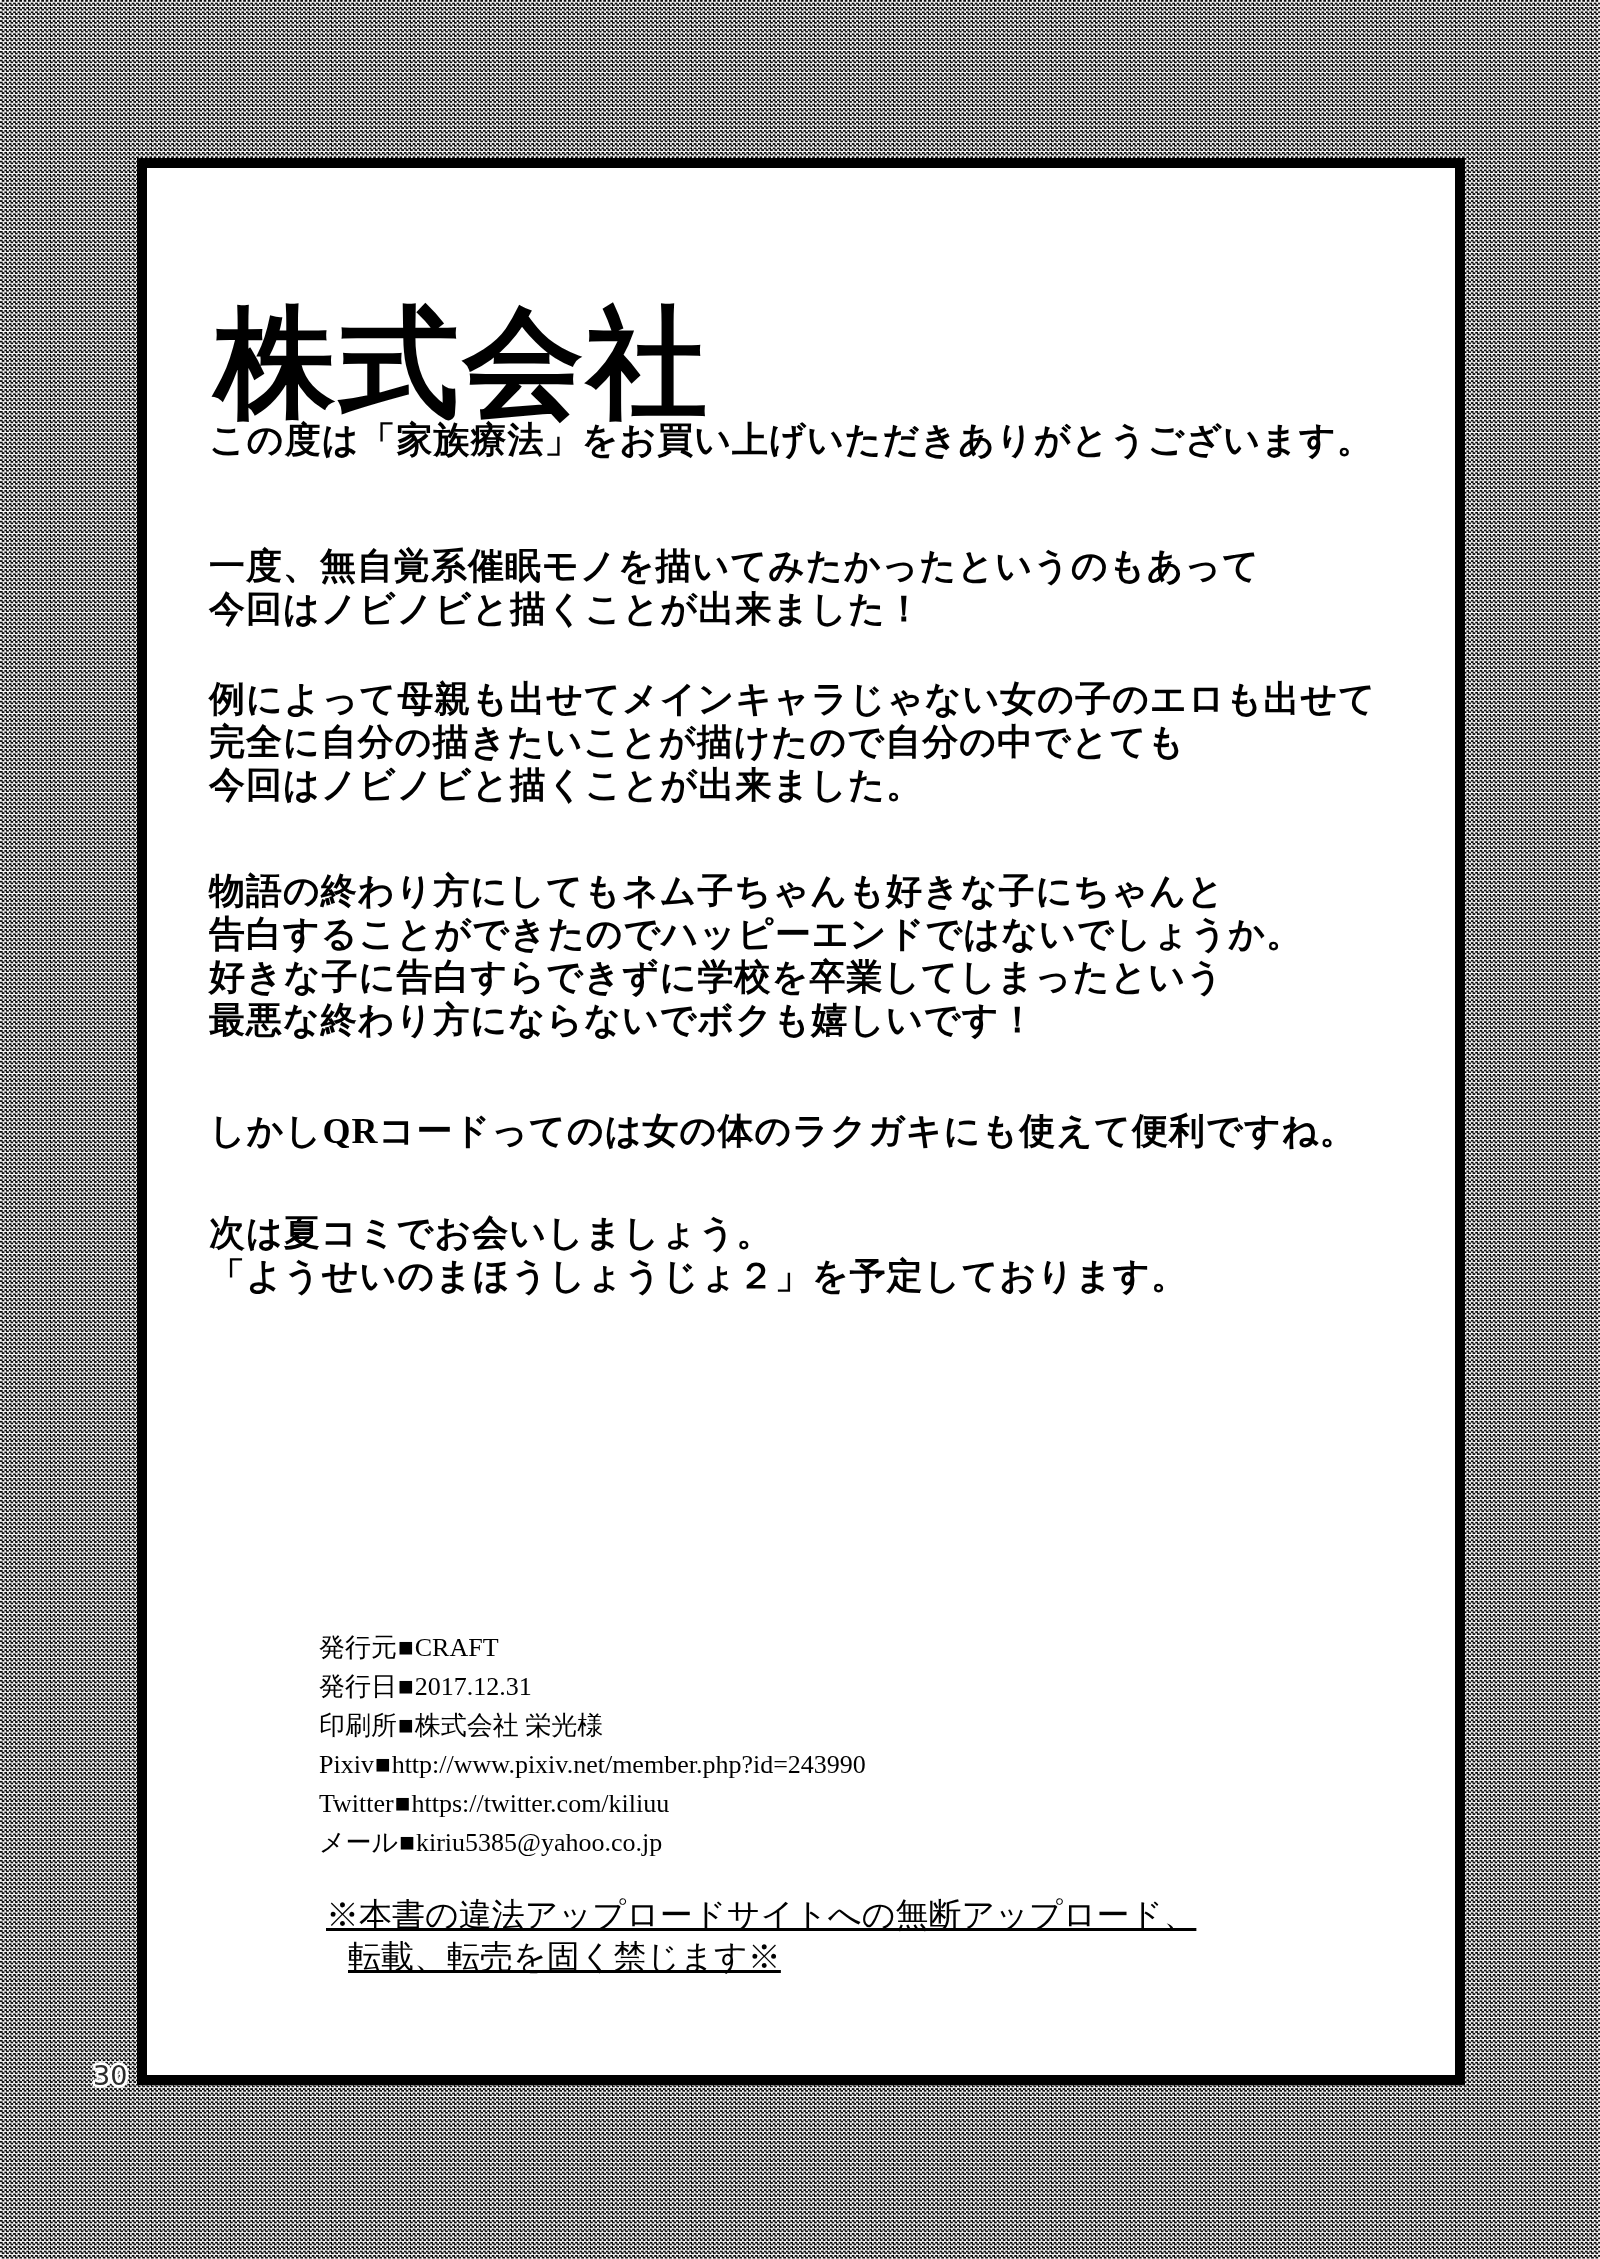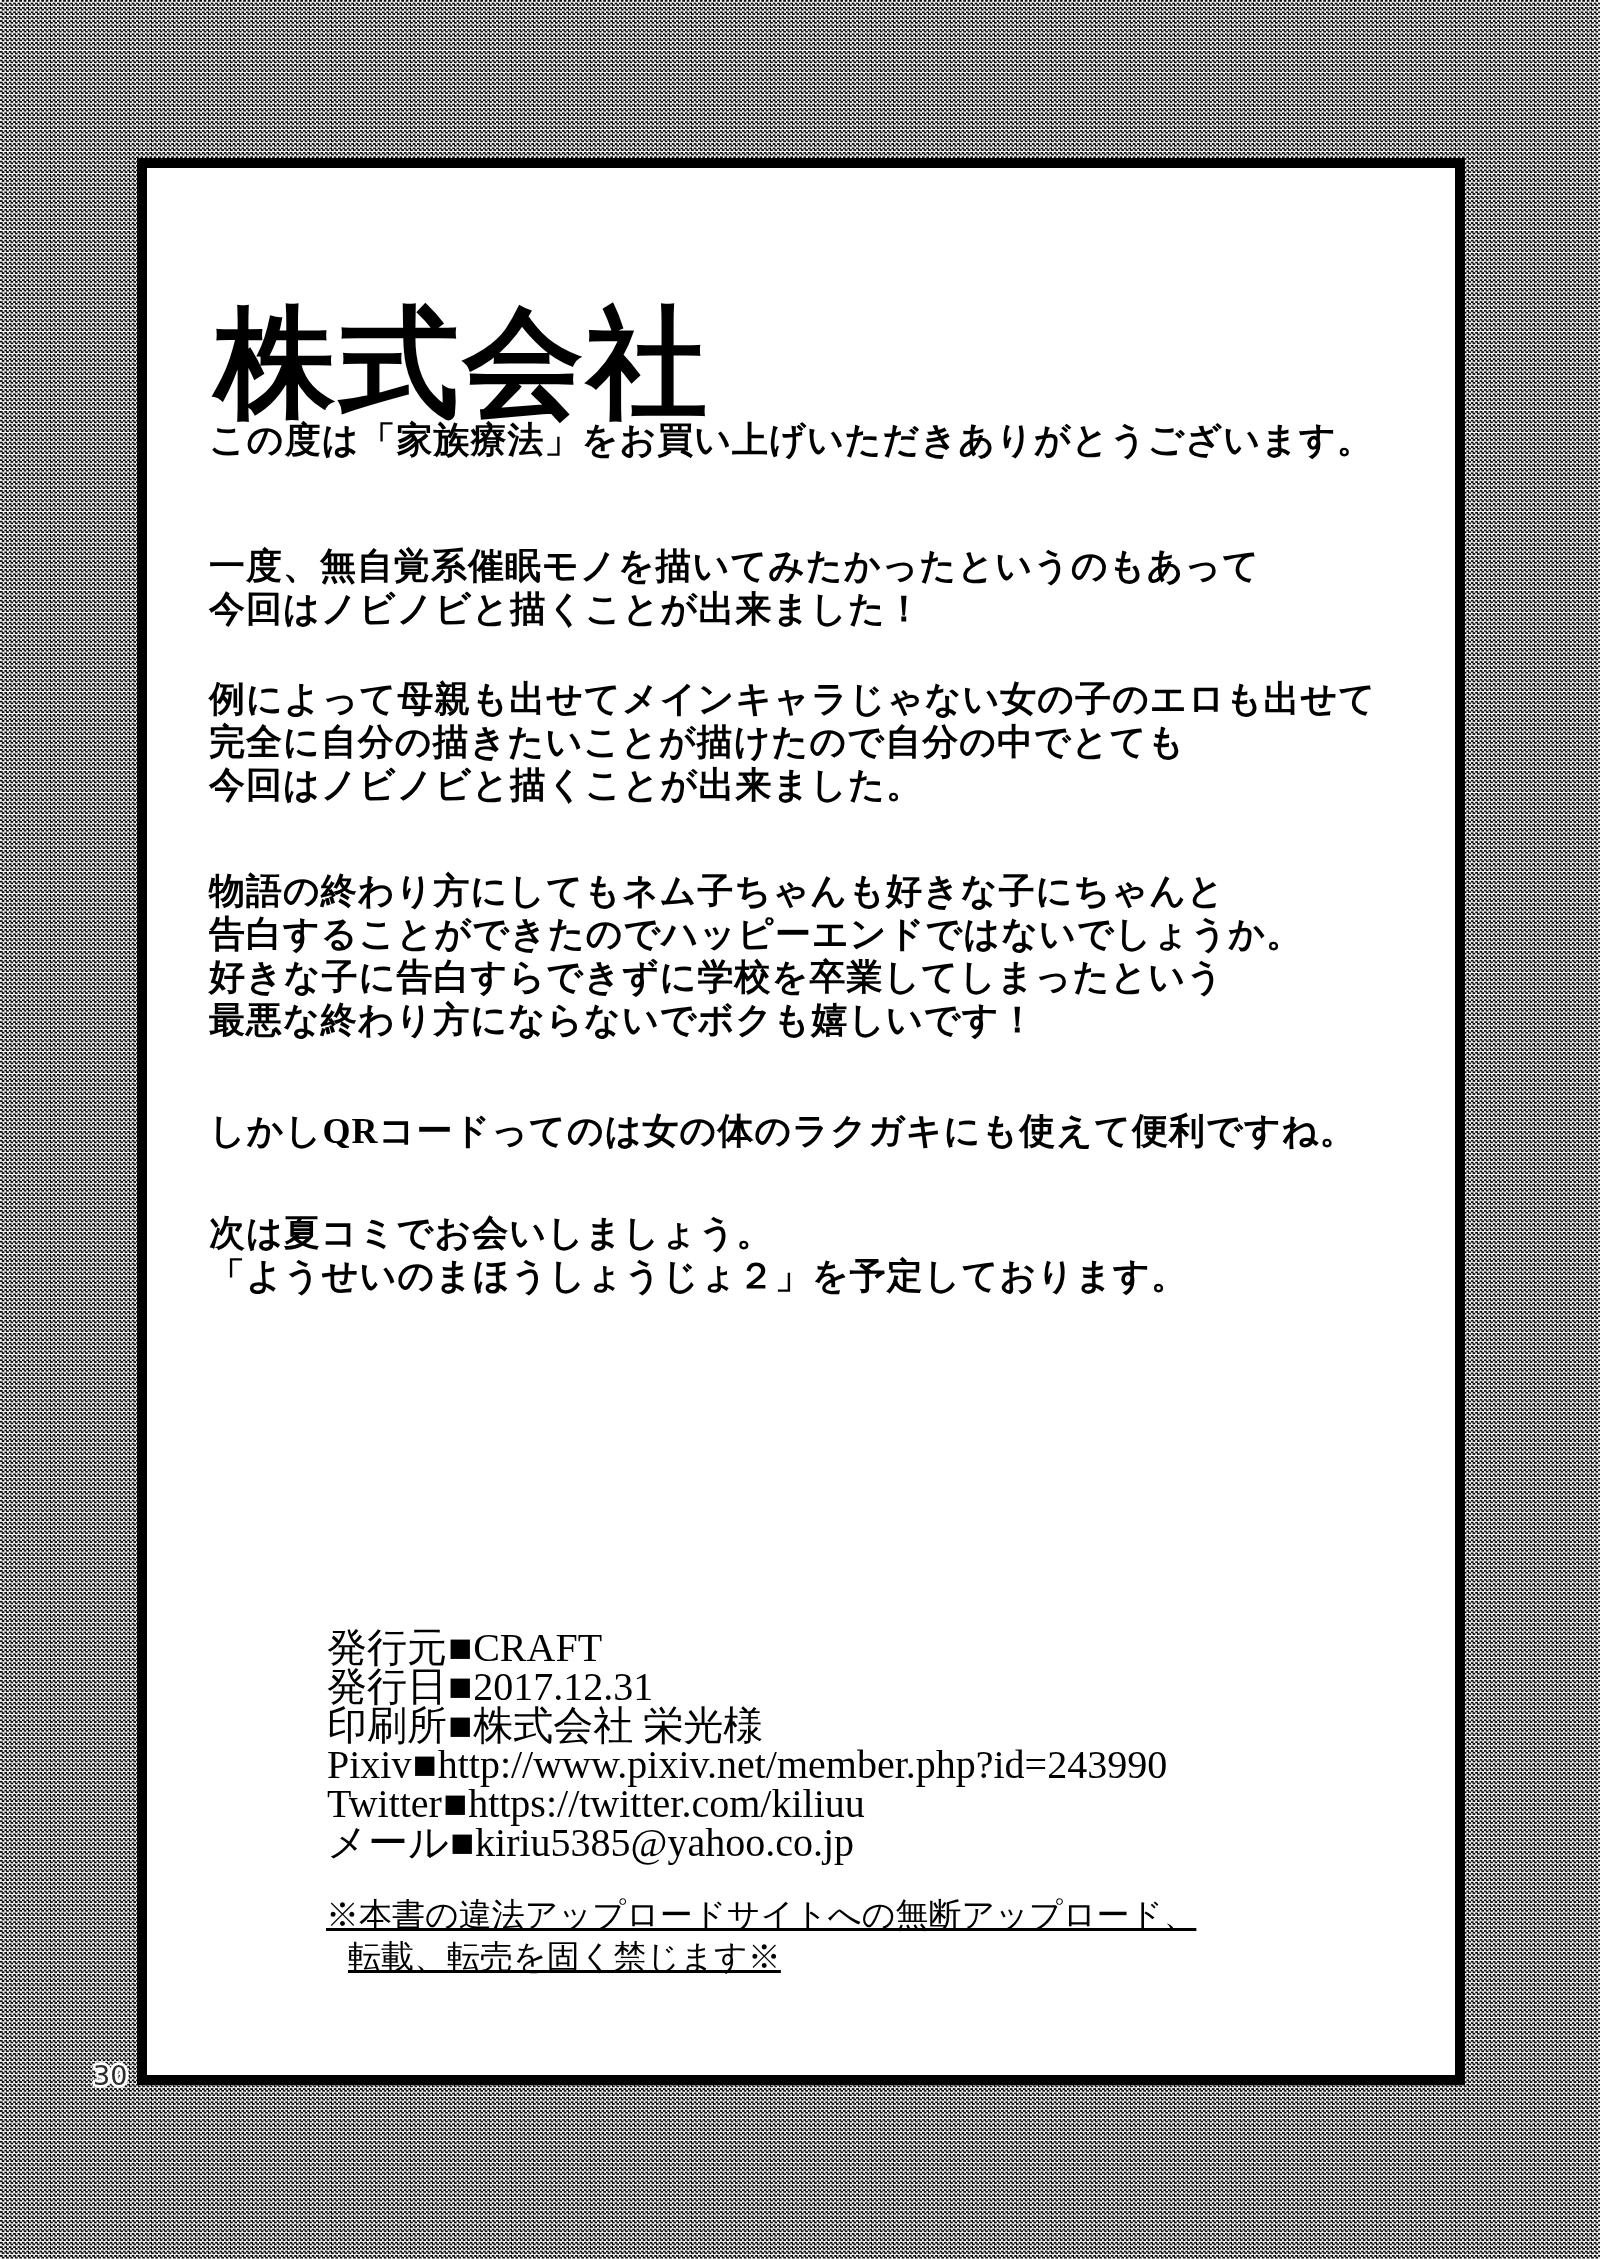--- a/index.html
+++ b/index.html
@@ -37,22 +37,22 @@
     font-size:36px;
     font-weight:bold;
     line-height:43px;
     letter-spacing:1px;
     white-space:nowrap;
   }
   .p1{top:251px;} .p2{top:377px;} .p3{top:510px;} .p4{top:702px;}
   .p5{top:942px;} .p6{top:1044px;} .p7{top:1192px;}
   .colophon{
     position:absolute;
-    left:180px;top:1460px;
-    font-size:40px;
+    left:172px;top:1460px;
+    font-size:26px;
     line-height:39px;
     color:#000;
     white-space:nowrap;
   }
   .colophon .sep{padding:0 1px;}
   .warning{
     position:absolute;
     left:179px;top:1726px;
     font-size:33px;
     line-height:42px;

